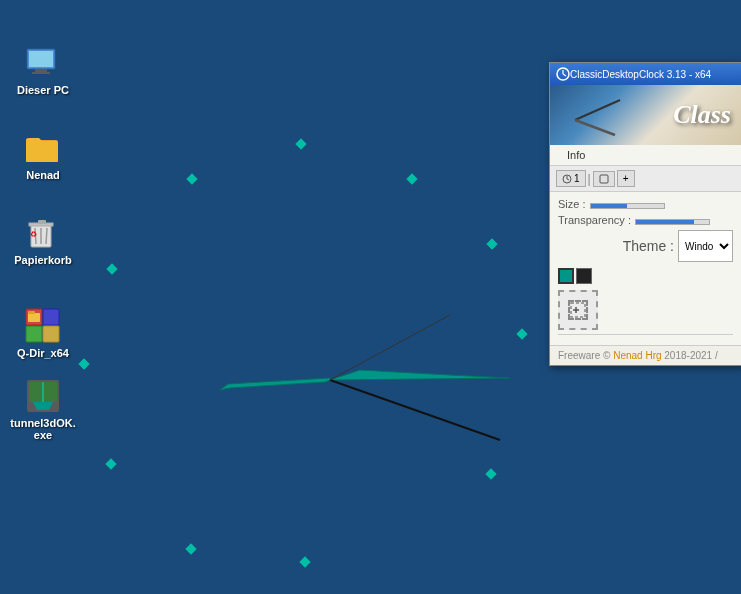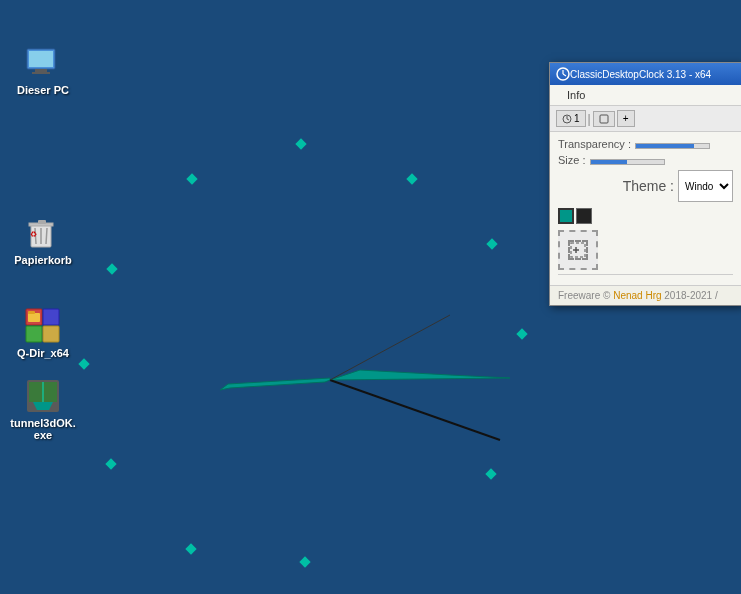--- a/index.html
+++ b/index.html
@@ -266,20 +266,28 @@
   <div class="icon-container computer-icon" style="top:45px;left:8px;">
     <svg class="icon-img" viewBox="0 0 36 36">
       <rect x="2" y="4" width="28" height="20" rx="1" fill="#4a90d9" stroke="#2a5a9a" stroke-width="1"></rect>
       <rect x="4" y="6" width="24" height="16" fill="#87ceeb"></rect>
       <rect x="10" y="24" width="12" height="4" fill="#5a5a5a"></rect>
       <rect x="7" y="27" width="18" height="2" fill="#5a5a5a"></rect>
     </svg>
     <span class="icon-label">Dieser PC</span>
   </div>
 
+  <div class="icon-container folder-icon" style="top:130px;left:8px;">
+    <svg class="icon-img" viewBox="0 0 36 36">
+      <rect x="1" y="10" width="32" height="22" rx="2" fill="#e8a020"></rect>
+      <path d="M1 12 L1 10 Q1 8 4 8 L14 8 L17 11 L32 11 L32 12 Z" fill="#f0b830"></path>
+      <rect x="1" y="12" width="32" height="20" rx="1" fill="#f0b830"></rect>
+    </svg>
+    <span class="icon-label">Nenad</span>
+  </div>
 
   <div class="icon-container recycle-icon" style="top:215px;left:8px;">
     <svg class="icon-img" viewBox="0 0 36 36">
       <rect x="6" y="10" width="20" height="22" rx="1" fill="#e0e0e0" stroke="#aaa" stroke-width="1"></rect>
       <rect x="4" y="8" width="24" height="3" fill="#c0c0c0" stroke="#aaa" stroke-width="1"></rect>
       <rect x="13" y="5" width="8" height="4" rx="1" fill="#aaa"></rect>
       <line x1="10" y1="13" x2="11" y2="29" stroke="#999" stroke-width="1.5"></line>
       <line x1="16" y1="13" x2="16" y2="29" stroke="#999" stroke-width="1.5"></line>
       <line x1="22" y1="13" x2="21" y2="29" stroke="#999" stroke-width="1.5"></line>
 
@@ -342,20 +350,28 @@
     <div class="title-bar-left">
       <svg class="title-icon" viewBox="0 0 14 14">
         <circle cx="7" cy="7" r="6" fill="none" stroke="white" stroke-width="1.5"></circle>
         <line x1="7" y1="3" x2="7" y2="7" stroke="white" stroke-width="1.2"></line>
         <line x1="7" y1="7" x2="10" y2="9" stroke="white" stroke-width="1.2"></line>
       </svg>
       <span style="font-size:10px;">ClassicDesktopClock 3.13 - x64</span>
     </div>
   </div>
 
+  <div class="header-image">
+
+    <svg style="position:absolute;left:5px;top:5px;width:70px;height:55px;" viewBox="0 0 70 55">
+      <line x1="20" y1="30" x2="65" y2="10" stroke="#333" stroke-width="2"></line>
+      <line x1="20" y1="30" x2="60" y2="45" stroke="#555" stroke-width="2.5"></line>
+    </svg>
+    <span style="font-size:26px;font-weight:bold;color:white;text-shadow:2px 2px 4px rgba(0,0,0,0.6);font-style:italic;font-family:Georgia,serif;">Class</span>
+  </div>
 
   <div class="info-bar">
     <span>Info</span>
   </div>
 
   <div class="tabs-row">
     <button class="tab-btn">
       <svg width="10" height="10" viewBox="0 0 10 10">
         <circle cx="5" cy="5" r="4" fill="none" stroke="#555" stroke-width="1"></circle>
         <line x1="5" y1="2" x2="5" y2="5" stroke="#555" stroke-width="1"></line>
@@ -370,33 +386,33 @@
       </svg>
     </button>
     <button class="tab-btn">
       <span>+</span>
     </button>
   </div>
 
   <div class="settings-area">
 
     <div class="setting-row">
+      <span class="setting-label">Size :</span>
+      <div style="display:flex;align-items:center;flex:1;">
+        <div class="slider-track" style="width:75px;">
+          <div class="slider-fill" style="width:50%;"></div>
+        </div>
+      </div>
+    </div>
+
+    <div class="setting-row">
       <span class="setting-label">Transparency :</span>
       <div style="display:flex;align-items:center;flex:1;">
         <div class="slider-track" style="width:75px;">
           <div class="slider-fill" style="width:80%;"></div>
-        </div>
-      </div>
-    </div>
-
-    <div class="setting-row">
-      <span class="setting-label">Size :</span>
-      <div style="display:flex;align-items:center;flex:1;">
-        <div class="slider-track" style="width:75px;">
-          <div class="slider-fill" style="width:50%;"></div>
         </div>
       </div>
     </div>
 
     <div class="theme-row">
       <span class="theme-label">Theme :</span>
       <select class="theme-select">
         <option>Windo</option>
         <option>Classic</option>
         <option>Modern</option>

